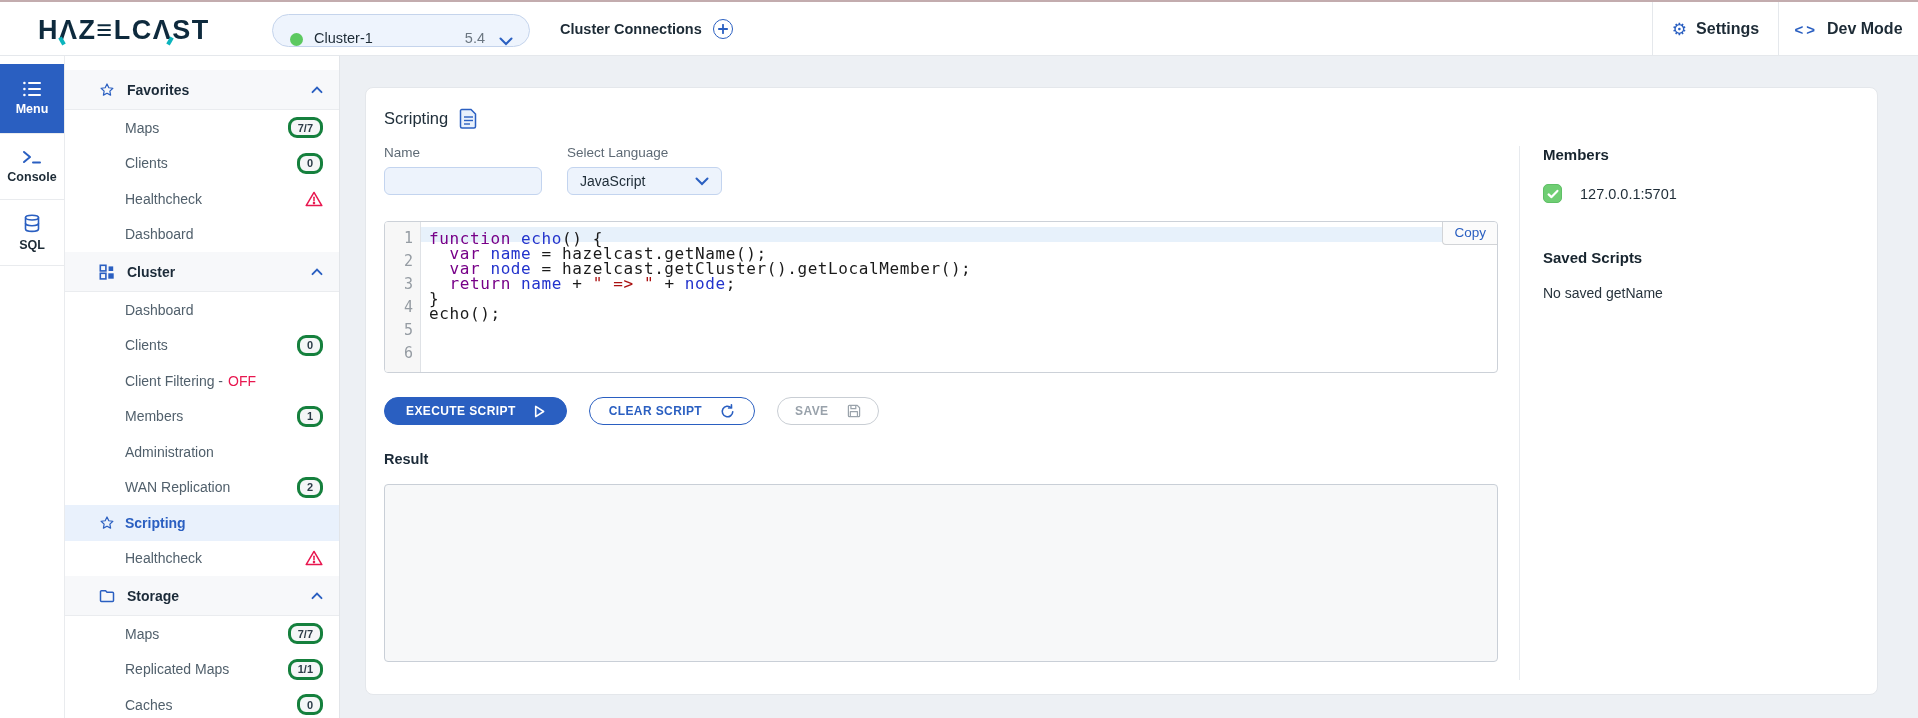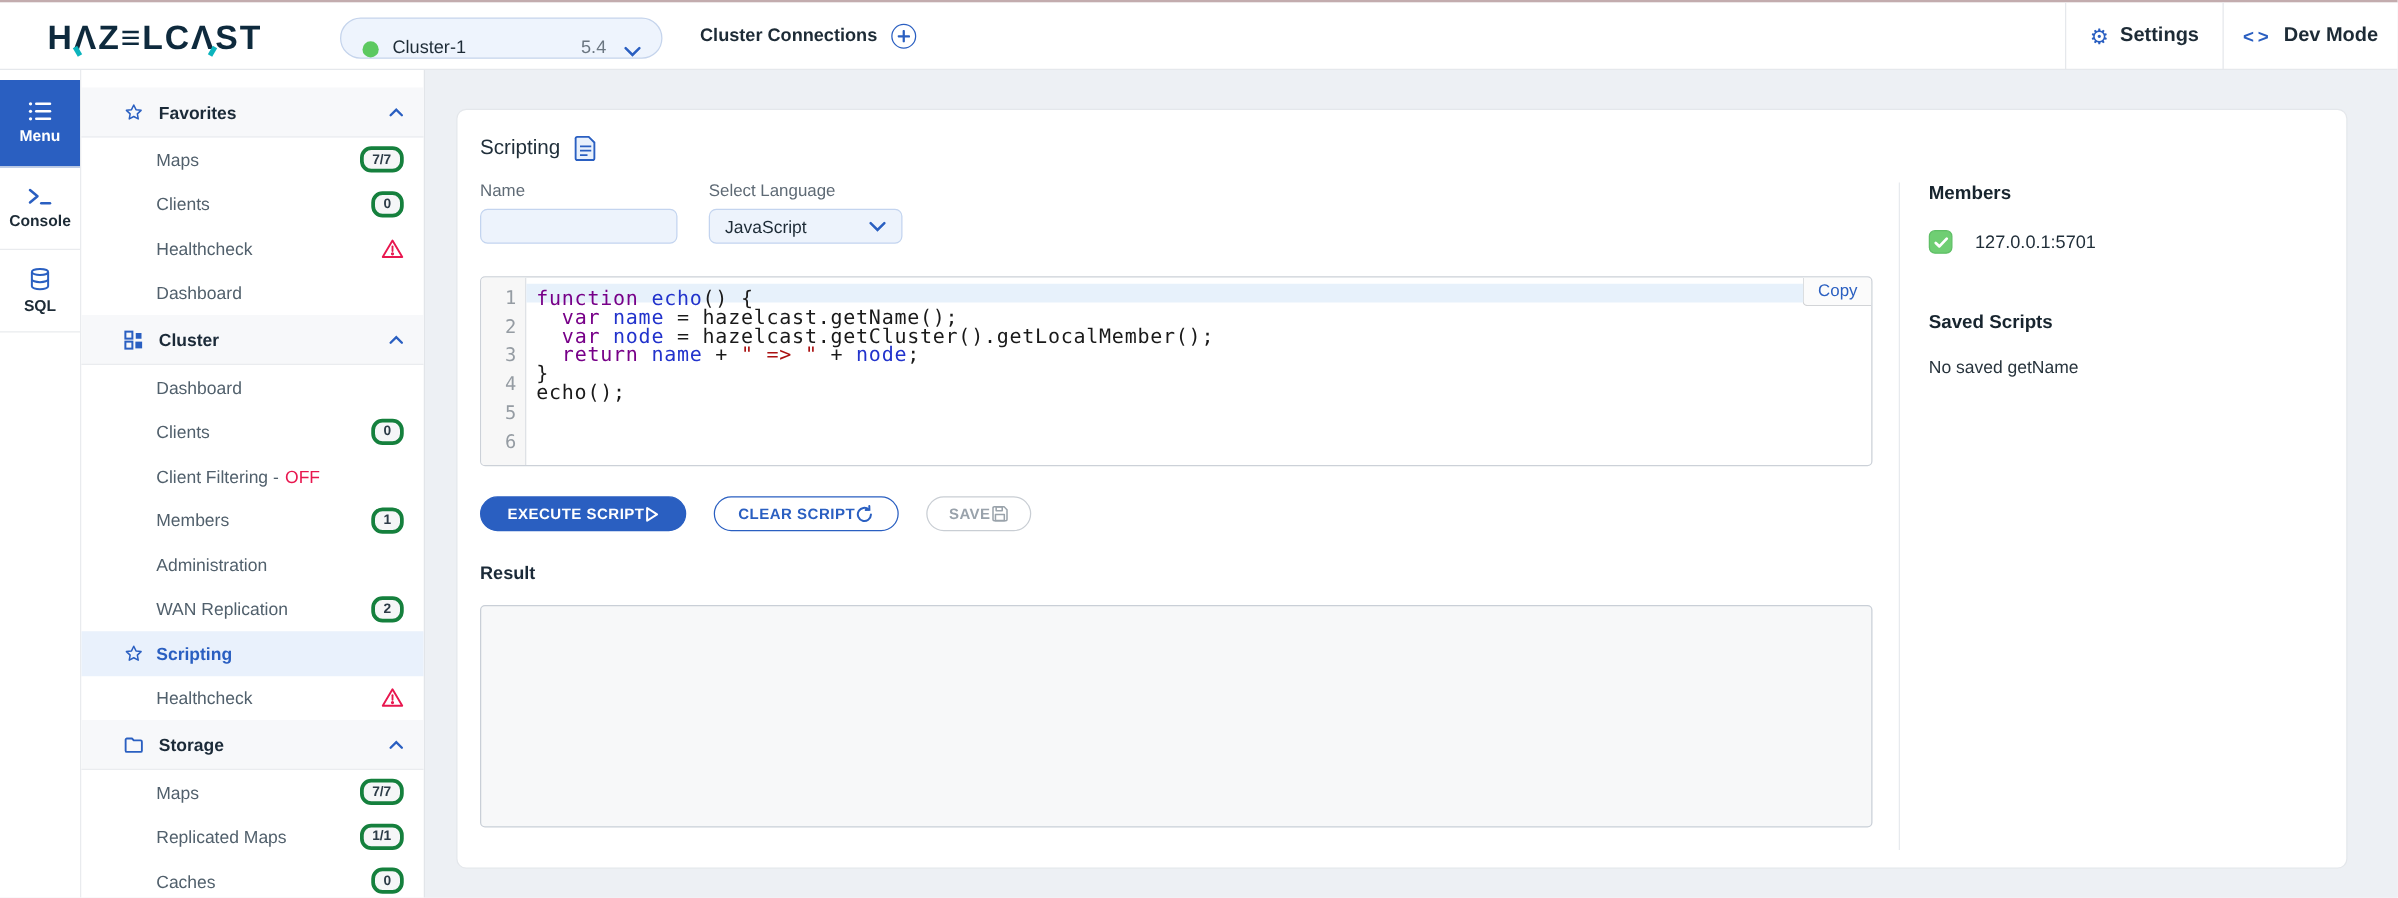--- a/index.html
+++ b/index.html
@@ -100,21 +100,21 @@
   .tok-kw { color:#770088; }
   .tok-def { color:#2233cc; }
   .tok-var { color:#2233cc; }
   .tok-str { color:#aa1111; }
   .copy-btn { position:absolute; top:0; right:0; background:#fbfbfb; border:1px solid #d2d4d7;
     border-top:none; border-right:none; border-radius:0 3px 0 4px; color:#2a5fc1;
     font-size:13.5px; padding:3px 11px 4px; cursor:pointer; }
 
   
   .buttons-row { display:flex; align-items:center; gap:22px; margin-top:24px; }
-  .btn { height:28px; border-radius:14px; display:flex; align-items:center; gap:0;
+  .btn { height:28px; border-radius:14px; display:flex; align-items:center; gap:18px;
     font-size:12px; font-weight:bold; letter-spacing:0.4px; cursor:pointer;
     font-family:"Liberation Sans", sans-serif; }
   .btn-primary { background:#2a5fc1; border:1px solid #2a5fc1; color:#fff; padding:0 21px; }
   .btn-outline { background:#fff; border:1px solid #2a5fc1; color:#2a5fc1; padding:0 19px; }
   .btn-disabled { background:#fff; border:1px solid #c9ced4; color:#99a2ab; padding:0 17px; }
 
   .result-label { margin-top:26px; font-size:14.5px; font-weight:bold; color:#1b2a38; }
   .result-box { margin-top:17px; width:1114px; height:178px; background:#f7f8f9;
     border:1px solid #c9cfd7; border-radius:4px; }
 

